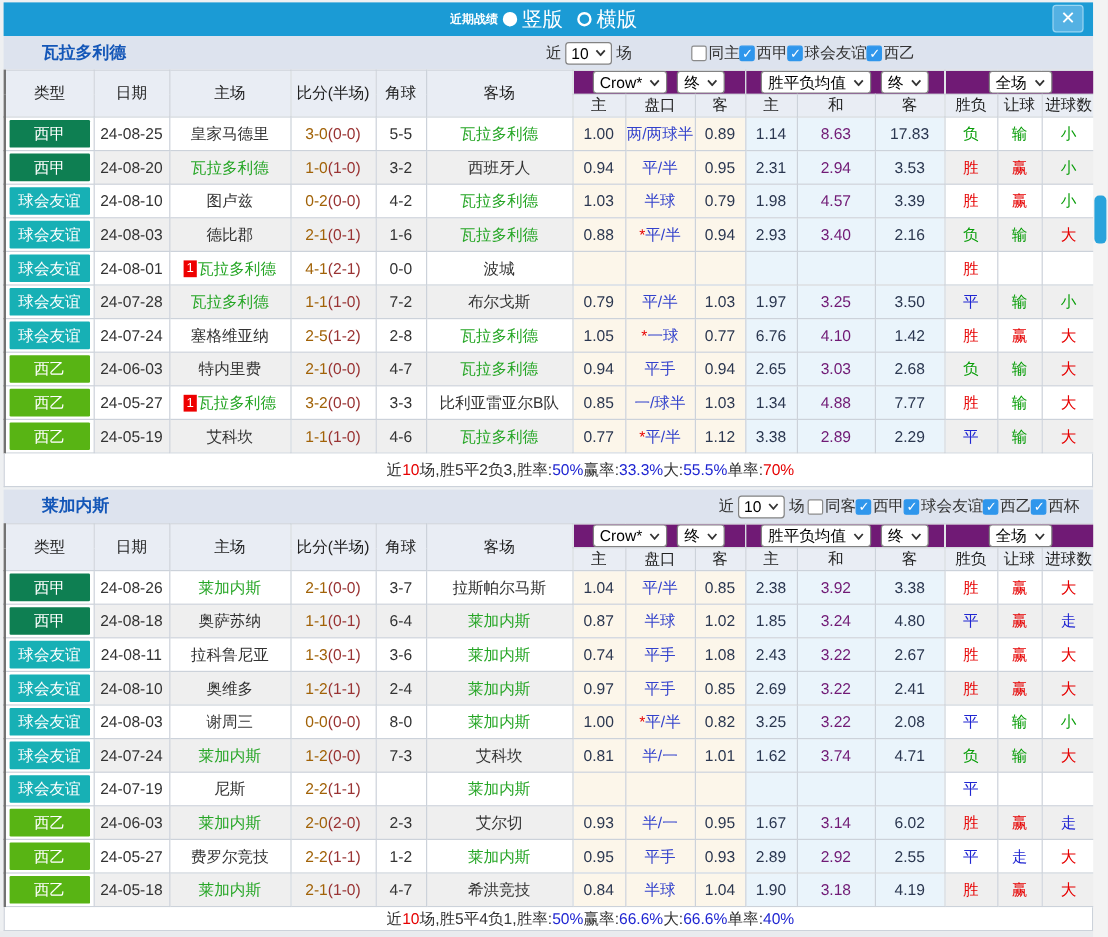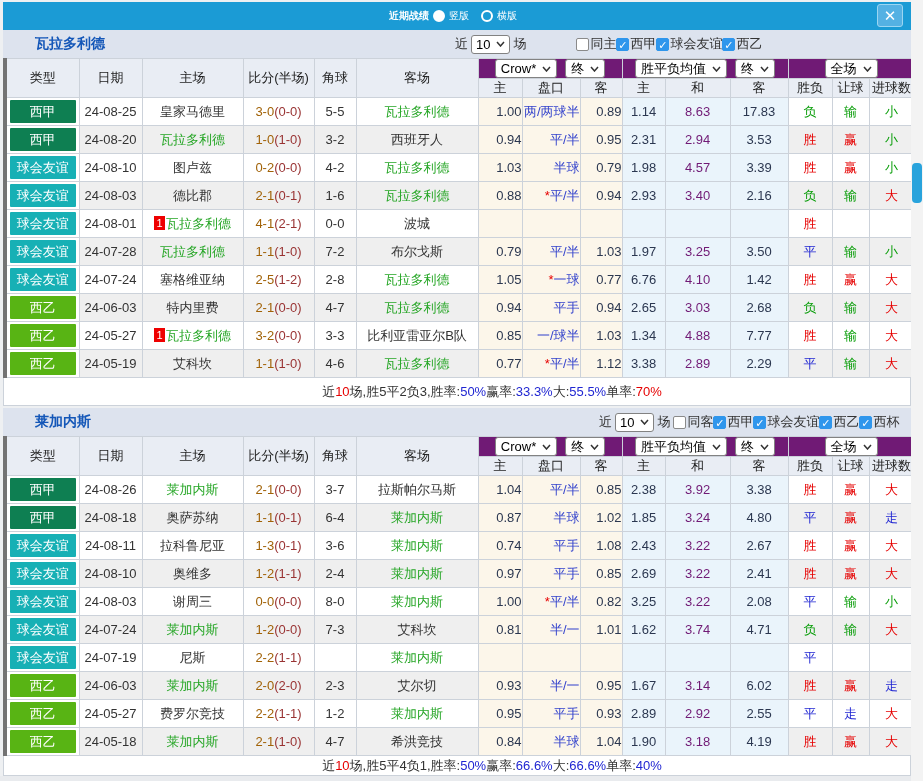--- a/index.html
+++ b/index.html
@@ -13,21 +13,21 @@
   
   .titlebar {
     position:absolute; left:3px; top:2px; width:908px; height:28px;
     background:#1b9bd5; color:#fff;
     display:flex; align-items:center; justify-content:center;
   }
   .title-text { font-weight:bold; font-size:10px; }
   .radio-group { display:flex; align-items:center; margin-left:4px; gap:4px; }
   .radio { width:12px; height:12px; border-radius:50%; border:2px solid #fff; display:inline-block; }
   .radio.sel { background:#fff; }
-  .radio-label { font-size:10px; margin-right:8px; }
+  .radio-label { font-size:17px; margin-right:8px; }
   .close-btn {
     position:absolute; right:8px; top:2px; width:26px; height:23px;
     background:#54b1e3; border:1px solid #9bd6f2; border-radius:3px;
     color:#fff; font-size:15px; line-height:21px; text-align:center; cursor:pointer;
   }
   
   .filter-row {
     position:absolute; left:3px; width:908px; height:28px;
     background:#dde3ee;
   }
@@ -42,36 +42,36 @@
   
   .select {
     display:inline-flex; align-items:center; gap:6px;
     background:#fff; border:1px solid #828282; border-radius:3px;
     padding:1px 5px; font-size:13px; color:#000; cursor:pointer; height:19px;
   }
   
   .grid-wrap { position:absolute; left:3px; width:908px; }
   table.grid {
     width:908px; table-layout:fixed; border-collapse:collapse;
-    background:#fff; border-left:4px solid #737373;
+    background:#fff; border-left:2px solid #737373;
   }
   table.grid th, table.grid td {
     border:1px solid #ccd2da; text-align:center; vertical-align:middle;
     overflow:hidden; white-space:nowrap; padding:0;
   }
   thead th { background:#e9edf4; color:#222; font-weight:normal; font-size:13px; }
   .hrow1 th { height:20px; }
   .hrow2 th { height:19px; }
   .hrow1 .ddcell { background:#701a75;margin-left:32px; }
   .ddflex { display:flex; justify-content:center; align-items:center; gap:8px; }
   tbody td { height:27px; font-size:13px; }
   tbody tr:nth-child(even) td { background:#efefef; }
   tbody tr:nth-child(odd) td { background:#ffffff; }
   tbody td.c-type { background:#fff !important; }
-  tbody td.c-crow { background:#fcf6ea !important; color:#2b3750;text-align:right; }
+  tbody td.c-crow { background:#fcf6ea !important; color:#2b3750; }
   tbody td.c-avg  { background:#eaf4fb !important; color:#2b3750; }
   tbody td.c-avgd { background:#eaf4fb !important; color:#701a75; }
   .badge { margin:2px 3px; height:23px; line-height:23px; color:#fff; font-size:13px; border-radius:1px; }
   .team-self { color:#26a626; }
   .mark1 {
     display:inline-block; background:#ee0000; color:#fff; font-size:11px;
     width:11px; height:14px; line-height:14px; margin-right:1px; vertical-align:1px;
   }
   .s-main { color:#a16207; }
   .s-half { color:#993333; }

